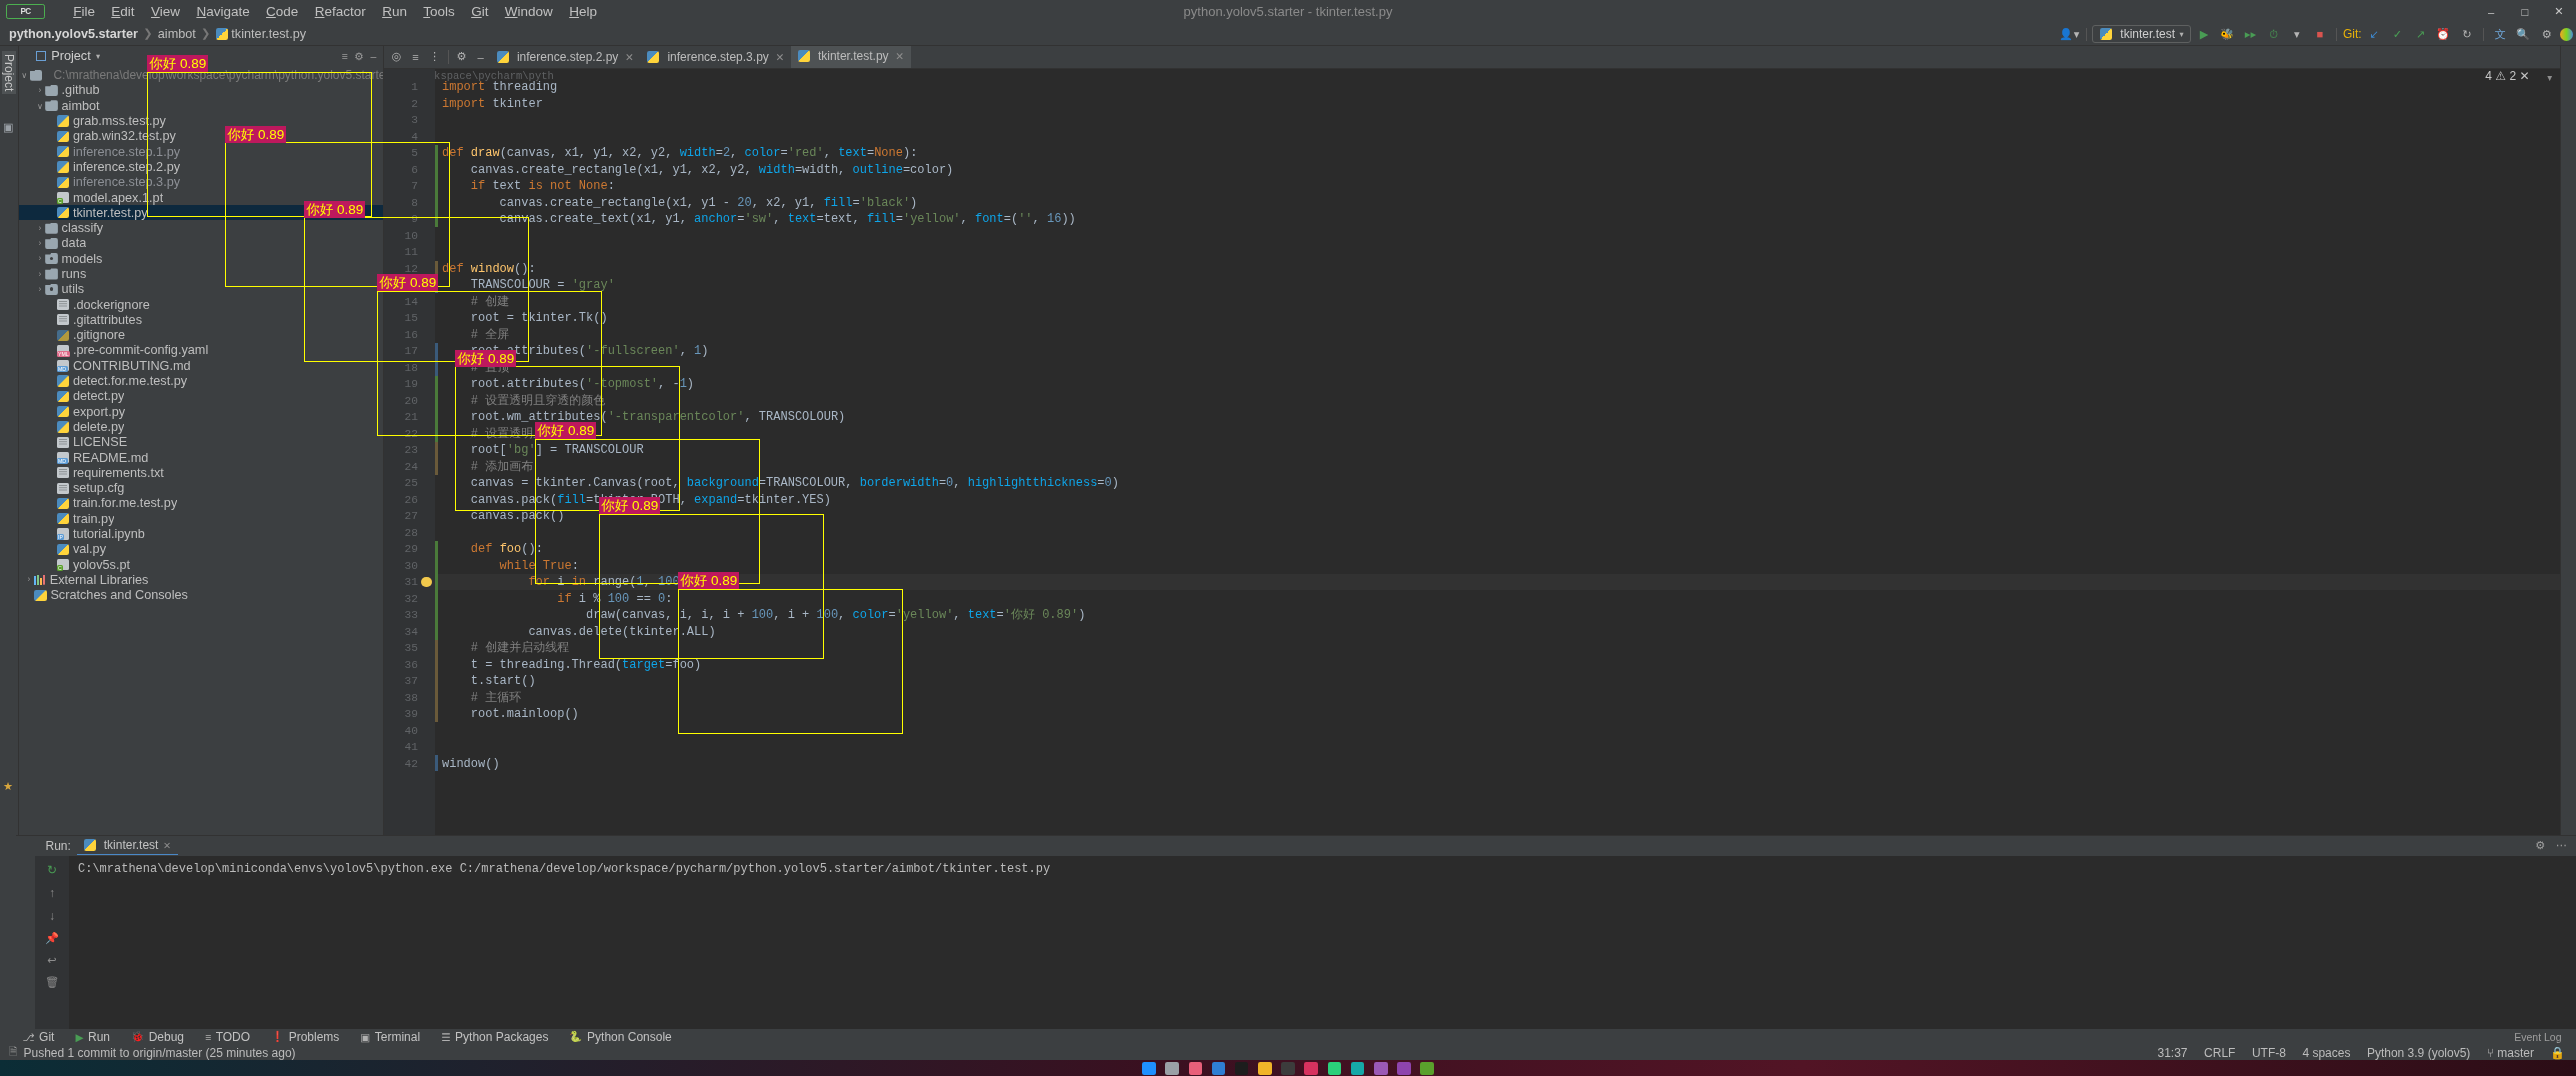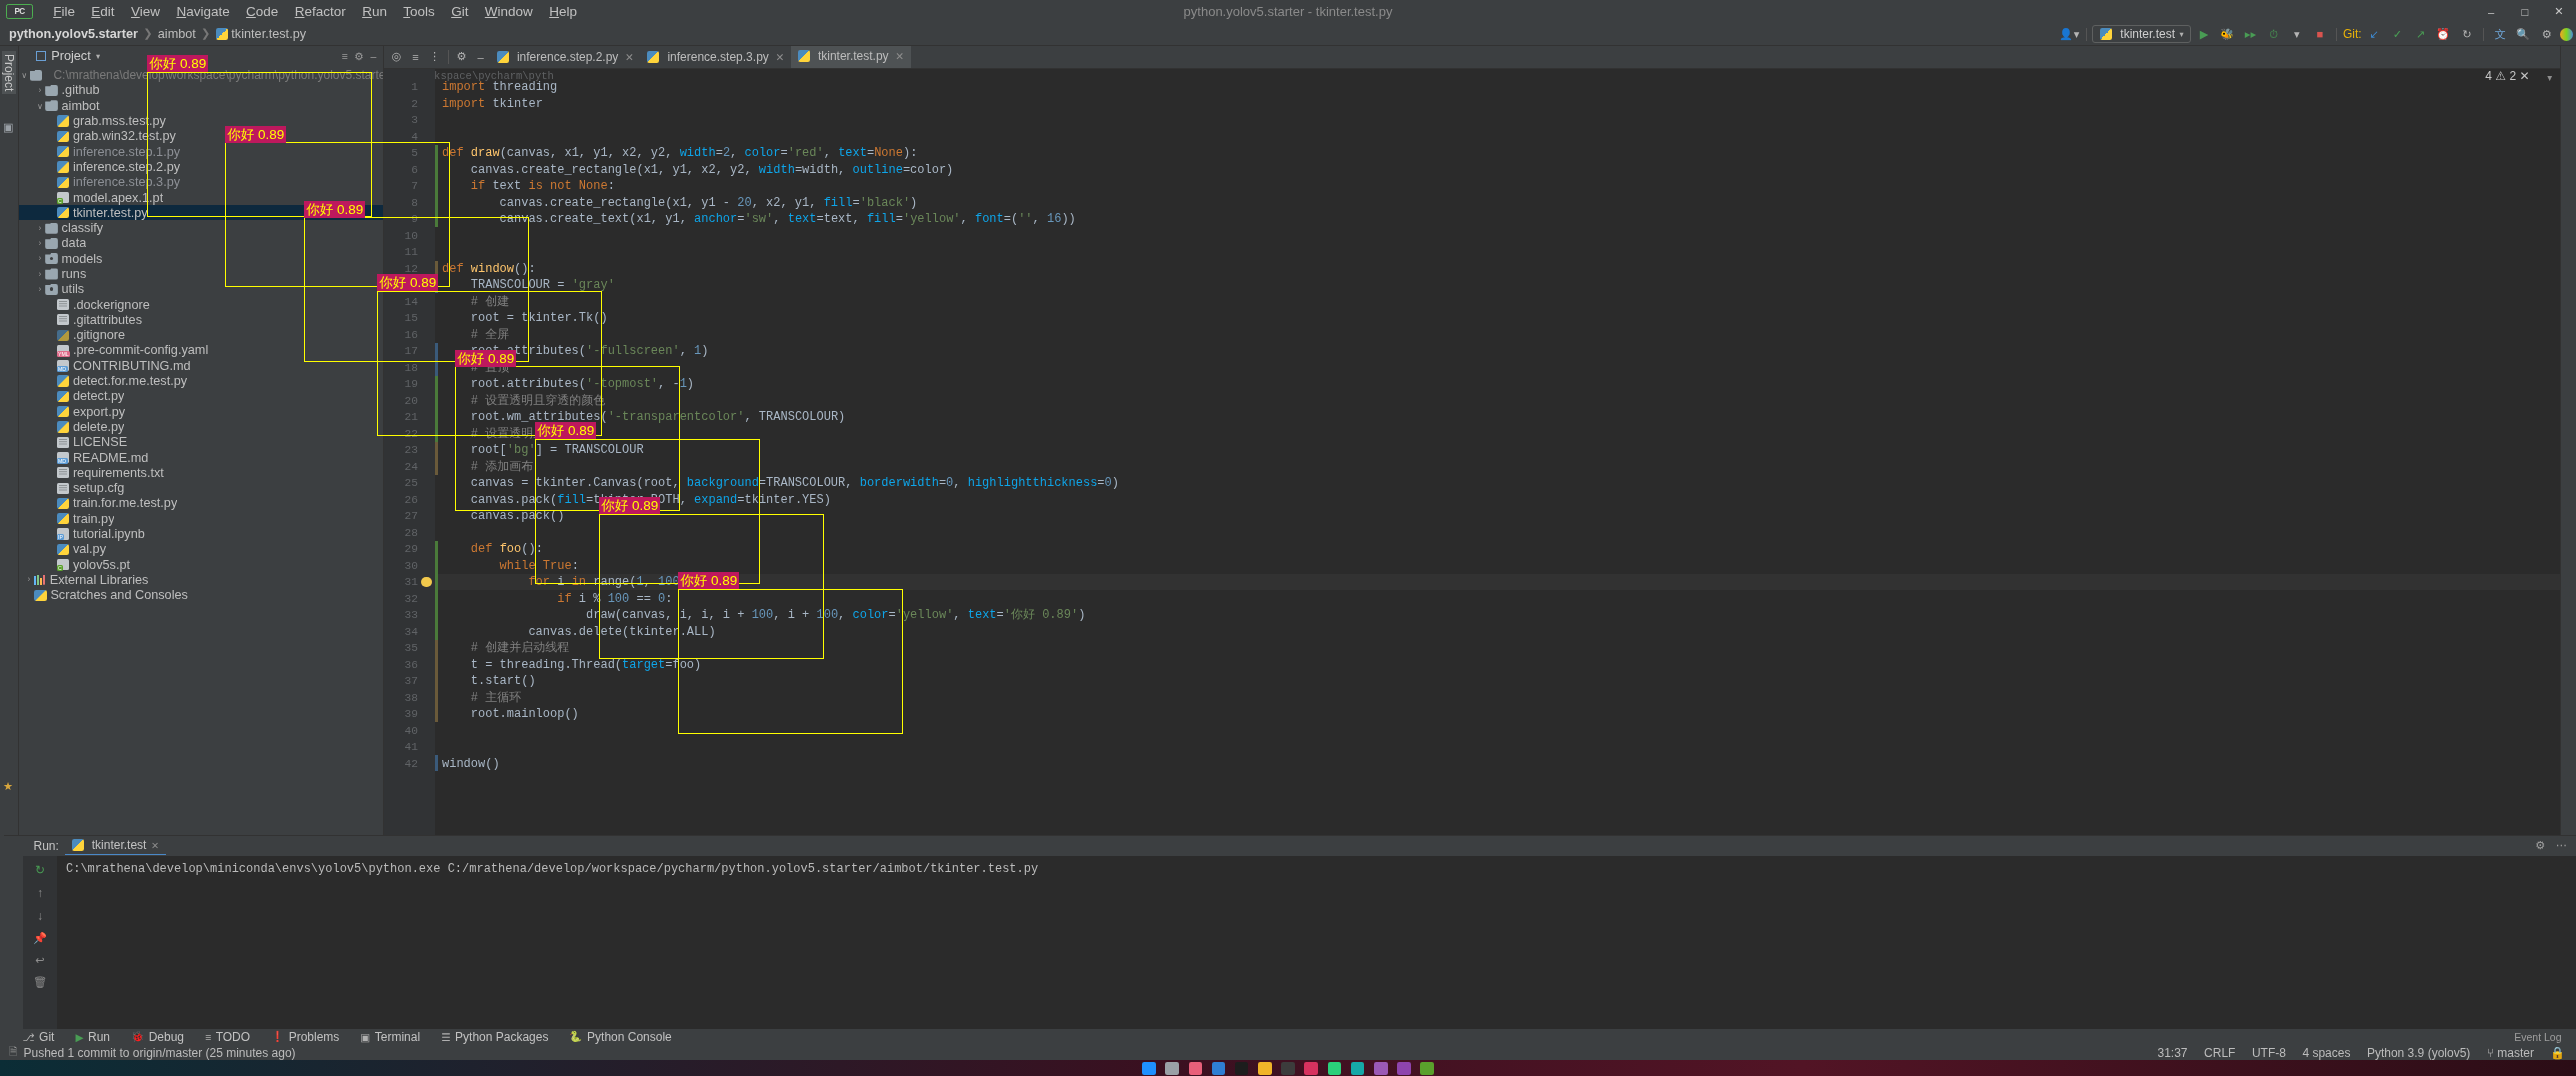--- a/index.html
+++ b/index.html
@@ -3,23 +3,23 @@
 <meta charset="utf-8">
 <style>
   * { box-sizing: border-box; margin:0; padding:0; }
   html,body{ width:2576px; height:1077px; overflow:hidden; background:#2b2b2b;
     font-family:"Liberation Sans", sans-serif; color:#bbbbbb; }
   .app{ position:relative; width:2576px; height:1077px; background:#3c3f41; }
 
   
   .menubar{ height:23px; background:#3c3f41; display:flex; align-items:center;
     padding-left:6px; font-size:13.5px; color:#bbb; position:relative; }
-  .pclogo{ width:27px;height:15.7px;border:1.5px solid #4caf50;border-radius:2.2px;
+  .pclogo{ width:39px;height:15.7px;border:1.5px solid #4caf50;border-radius:2.2px;
     background:#3c3f41;color:#ddd;font-size:8.2px;display:flex;align-items:center;
-    justify-content:center;font-weight:bold;margin-right:12px;letter-spacing:-0.7px;}
+    justify-content:center;font-weight:bold;margin-right:20px;letter-spacing:-0.7px;}
   .menuitem{ padding:1.5px 8.2px; font-size:13.5px; color:#c0c0c0; }
   .menuitem u{ text-decoration:underline; }
   .wintitle{ position:absolute; left:50%; transform:translateX(-50%);
     font-size:13px; color:#8a8a8a; white-space:nowrap;}
   .winbtns{ position:absolute; right:0; top:0; height:23px; display:flex; align-items:center;}
   .winbtn{ width:34px;height:23px;display:flex;align-items:center;justify-content:center;
     font-size:11.2px;color:#c8c8c8;}
 
   
   .navbar{ height:22.5px; background:#3c3f41; display:flex; align-items:center;
@@ -117,21 +117,21 @@
   .bulb{ position:absolute; left:37px; width:10.5px;height:10.5px;border-radius:50%;
     background:#f2c94c; }
   .breadbar{ height:19.5px; background:#2b2b2b; display:flex;align-items:center;
     padding-left:75px; font-size:11.2px;color:#9a9a9a; border-top:0.7px solid #313335;}
   .breadbar .s{ color:#6f6f6f; margin:0 5.2px;}
 
   
   .rightstrip{ width:16.5px; background:#3c3f41; border-left:0.7px solid #323232;}
 
   
-  .runpanel{ position:absolute; left:4px; right:0; bottom:32px; height:210px;
+  .runpanel{ position:absolute; left:16px; right:0; bottom:32px; height:210px;
     background:#3c3f41; border-top:0.7px solid #323232; display:flex;}
   .runstrip{ width:19px;background:#3c3f41;position:relative;}
   .runbody{ flex:1; display:flex; flex-direction:column; min-width:0;}
   .runhead{ height:19.5px; display:flex; align-items:center; gap:6px; padding-left:10.5px;
     font-size:12px;color:#c3c3c3; position:relative;}
   .runtab{ display:flex;align-items:center;gap:4.5px;padding:2.2px 6.7px;
     border-bottom:1.5px solid #4a88c7;}
   .runhead-r{position:absolute;right:9px;display:flex;gap:10.5px;color:#a0a0a0;font-size:11.2px;}
   .runconsole{ flex:1; display:flex; background:#2b2b2b;}
   .runsidebar{ width:34px; background:#313335; padding-top:7.5px;

